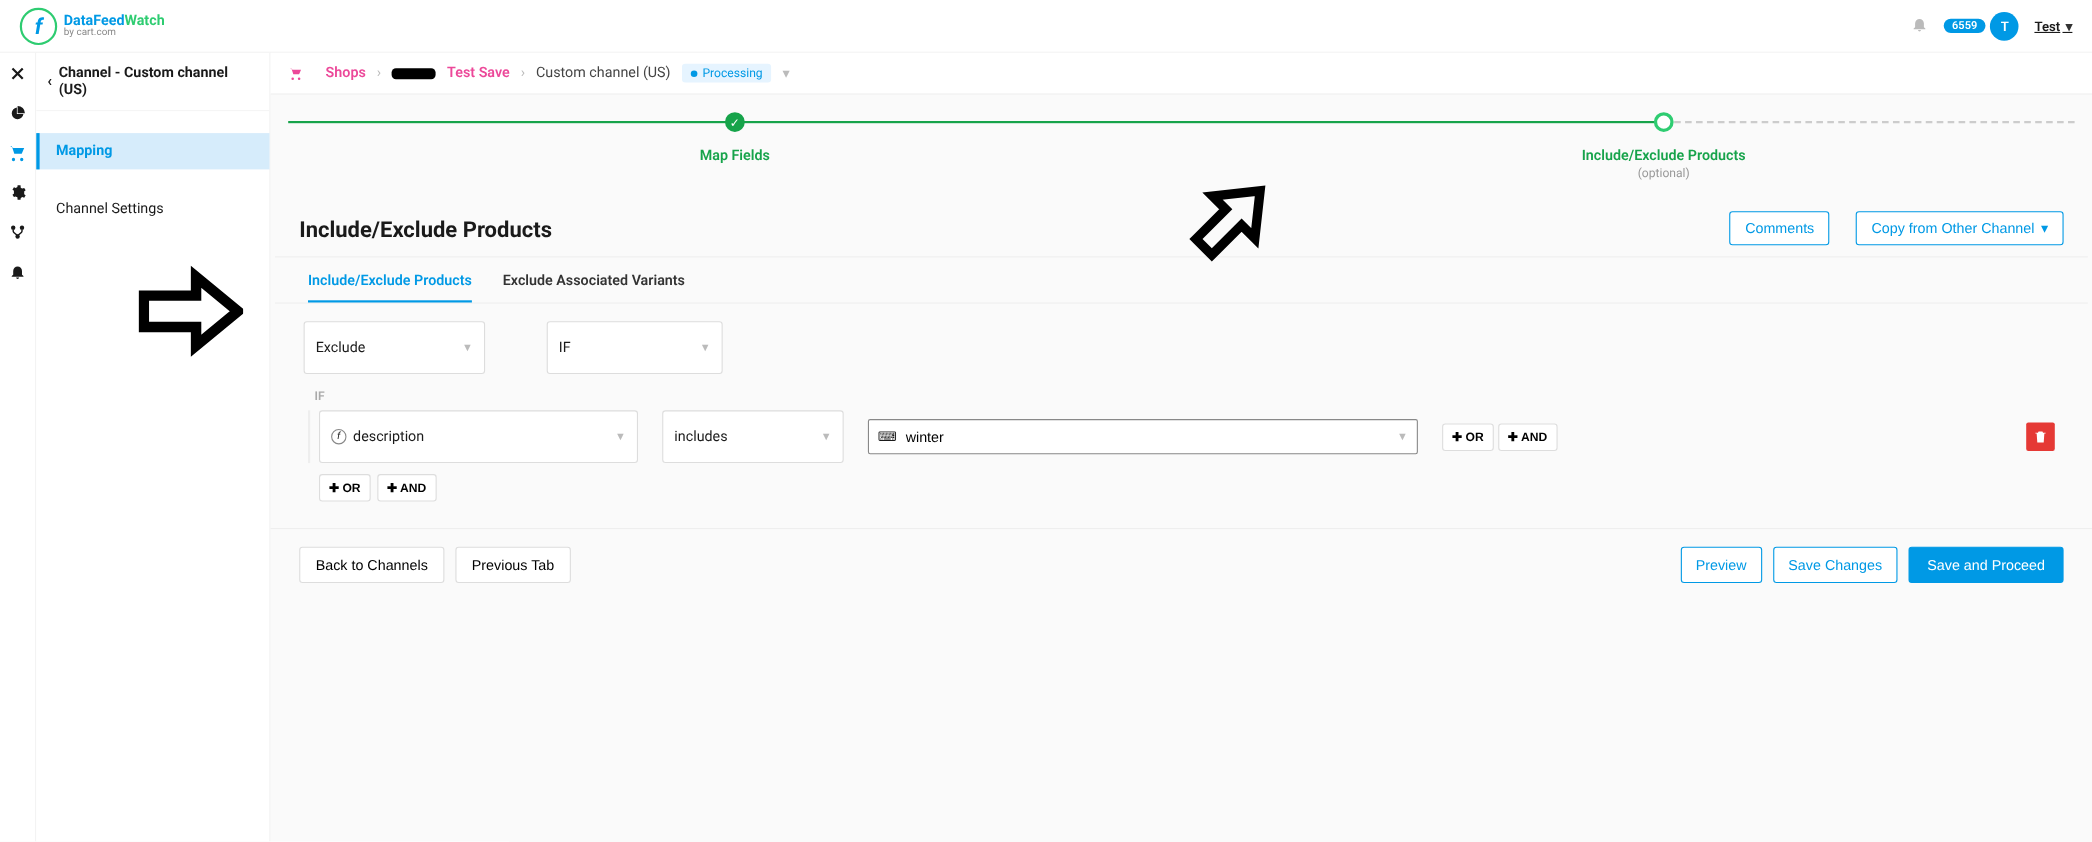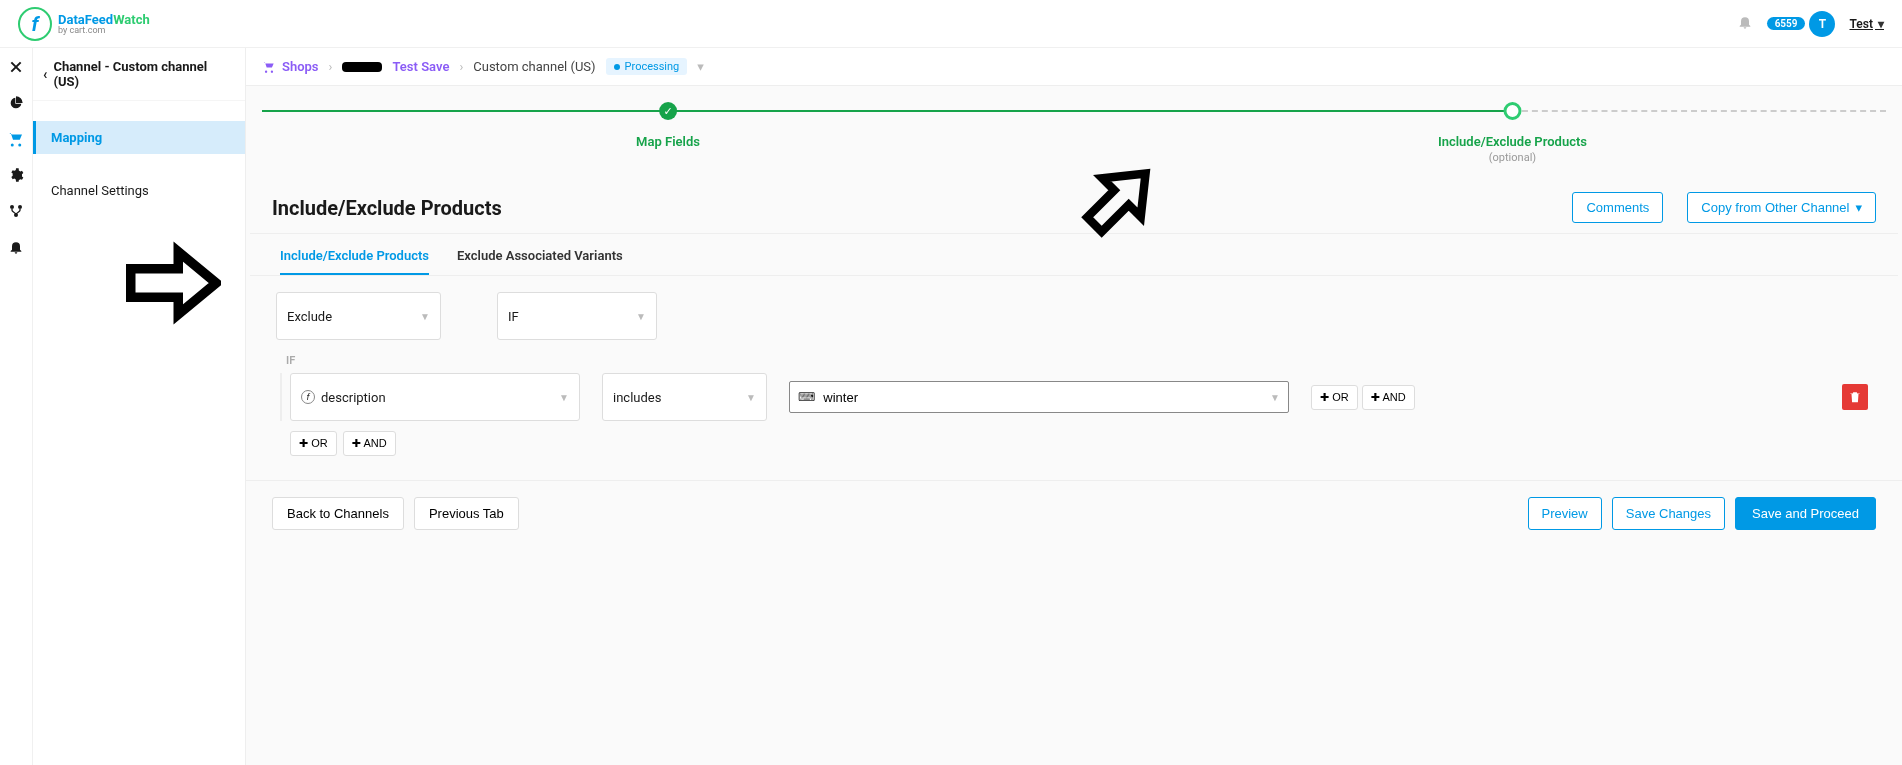--- a/index.html
+++ b/index.html
@@ -34,21 +34,21 @@
 .sb-head { display: flex; align-items: center; gap: 6px; padding: 11px 10px; font-weight: 700; font-size: 13px; border-bottom: 1px solid #f5f5f5; }
 .sb-head .chev { font-size: 14px; }
 .sb-item { padding: 9px 18px; font-size: 13px; cursor: pointer; margin-top: 20px; }
 .sb-item.active { background: #d6ecfb; color: #0099e5; font-weight: 700; border-left: 3px solid #0099e5; padding-left: 15px; }
 
 
 .main { flex: 1; background: #fafafa; display: flex; flex-direction: column; position: relative; }
 
 
 .crumb-bar { display: flex; align-items: center; gap: 10px; padding: 10px 16px; border-bottom: 1px solid #eee; background: #fff; }
-.crumb-link { color: #8b5cf6; font-weight: 600; font-size: 13px; display: flex; align-items: center; gap: 6px; }
+.crumb-link { color: #ec4899; font-weight: 600; font-size: 13px; display: flex; align-items: center; gap: 20px; }
 .crumb-sep { color: #bbb; }
 .crumb-dark { color: #444; font-size: 13px; }
 .black-bar { display: inline-block; width: 40px; height: 10px; background: #000; border-radius: 4px; }
 .proc-pill { background: #e6f4ff; color: #0099e5; border-radius: 3px; font-size: 11px; padding: 2px 8px; display: inline-flex; align-items: center; gap: 5px; }
 .proc-pill .dot { width: 6px; height: 6px; border-radius: 50%; background: #0099e5; }
 
 
 .stepper { position: relative; height: 70px; margin: 12px 16px 0; }
 .step-line { position: absolute; top: 12px; left: 0; right: 0; height: 2px; }
 .step-line .seg-done { position: absolute; left: 0; width: 77%; height: 2px; background: #16a34a; }
@@ -77,21 +77,21 @@
 .sel { border: 1px solid #ddd; background: #fff; border-radius: 3px; height: 48px; padding: 0 10px; font-size: 13px; display: flex; align-items: center; justify-content: space-between; min-width: 160px; cursor: pointer; }
 .sel .dd { color: #bbb; font-size: 10px; margin-left: 8px; }
 .if-label { font-size: 11px; color: #aaa; font-weight: 600; margin: 2px 0 6px 10px; }
 .cond-row { display: flex; align-items: center; gap: 22px; padding-left: 8px; border-left: 2px solid #eee; margin-left: 4px; }
 .sel-field { flex: 0 0 290px; }
 .sel-op { flex: 0 0 165px; }
 .val-input { flex: 0 0 500px; border: 1px solid #888; background: #fff; height: 32px; border-radius: 2px; display: flex; align-items: center; padding: 0 8px; gap: 8px; }
 .val-input .kbd { font-size: 12px; }
 .val-input input { border: none; outline: none; flex: 1; font-size: 13px; }
 .val-input .dd { color: #bbb; font-size: 10px; }
-.small-btn { border: 1px solid #ddd; background: #fff; padding: 5px 8px; border-radius: 3px; font-size: 11px; font-weight: 400; cursor: pointer; }
+.small-btn { border: 1px solid #ddd; background: #fff; padding: 5px 8px; border-radius: 3px; font-size: 11px; font-weight: 700; cursor: pointer; }
 .trash { width: 26px; height: 26px; background: #e53935; color: #fff; border-radius: 2px; display: flex; align-items: center; justify-content: center; margin-left: auto; margin-right: 4px; cursor: pointer; }
 .row-orand { display: flex; gap: 6px; margin: 10px 0 0 14px; }
 
 
 .foot-row { display: flex; justify-content: space-between; padding: 16px 26px; margin-top: 8px; border-top: 1px solid #eee; }
 .foot-left { display: flex; gap: 10px; }
 .foot-right { display: flex; gap: 10px; }
 .btn-plain { border: 1px solid #ddd; background: #fff; padding: 8px 14px; border-radius: 3px; font-size: 13px; cursor: pointer; }
 .btn-primary { background: #0099e5; color: #fff; border: 1px solid #0099e5; padding: 8px 16px; border-radius: 3px; font-size: 13px; cursor: pointer; }
 

